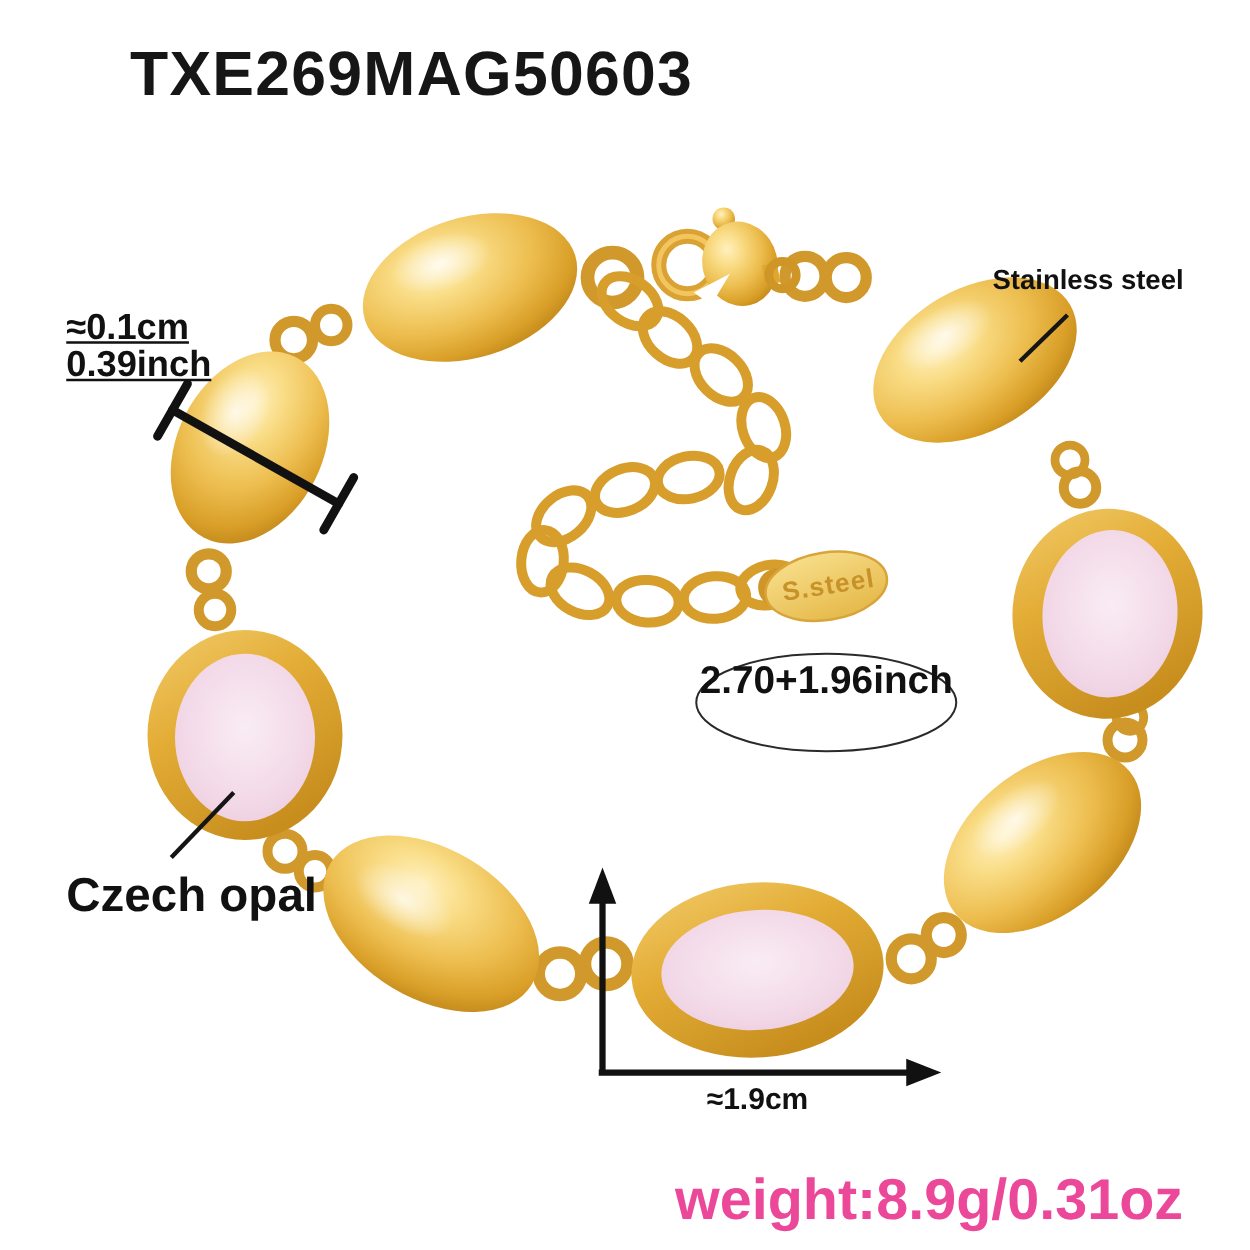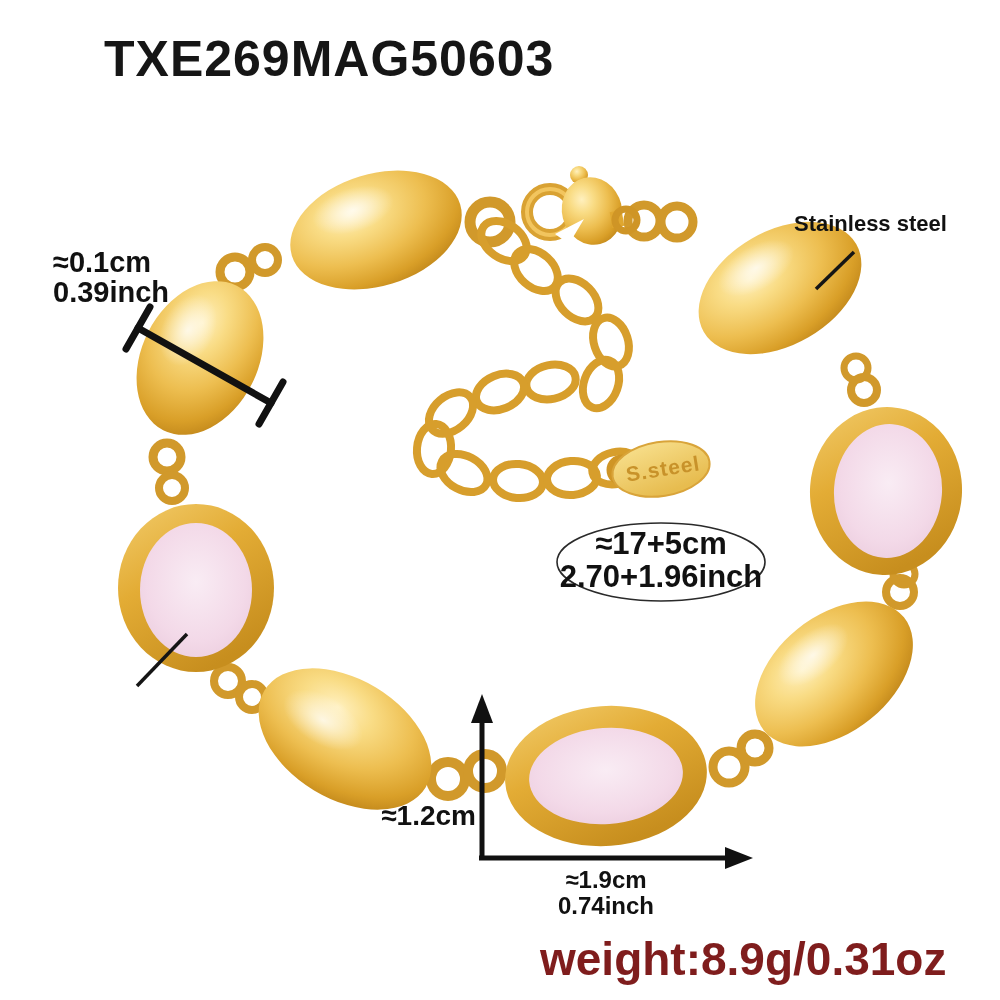--- a/index.html
+++ b/index.html
@@ -18,21 +18,21 @@
     margin-left: 28px;
   }
   .stage svg { position: absolute; left: 0; top: 0; }
   .txt { position: absolute; white-space: nowrap; }
   .product-code {
     left: 76px; top: 30px;
     font-size: 50px; font-weight: 700; letter-spacing: 1px; color: #161616;
   }
   .dim-bead {
     left: 25px; top: 247px;
-    font-size: 29px; font-weight: 700; line-height: 1.05;
+    font-size: 29px; font-weight: 700; line-height: 1.05; text-decoration: underline;
   }
   .lbl-material {
     left: 766px; top: 211px;
     font-size: 22px; font-weight: 700;
   }
   .lbl-length {
     left: 529px; top: 527px; width: 208px;
     text-align: center; font-size: 31px; font-weight: 600; line-height: 1.08;
   }
   .lbl-stone {
@@ -42,21 +42,21 @@
   .dim-height {
     left: 300px; top: 801px; width: 148px;
     text-align: right; font-size: 28px; font-weight: 700; line-height: 1.07;
   }
   .dim-width {
     left: 493px; top: 867px; width: 170px;
     text-align: center; font-size: 24px; font-weight: 700; line-height: 1.07;
   }
   .lbl-weight {
     left: 512px; top: 932px;
-    font-size: 46px; font-weight: 700; color: #7f1d1d;
+    font-size: 46px; font-weight: 700; color: #ec4899;
   }
   .tag-text {
     left: 589px; top: 457px; width: 92px;
     text-align: center; font-size: 21px; font-weight: 700;
     color: #C8922A; letter-spacing: 1px;
     transform: rotate(-9deg);
   }
   .stack span { display: block; }
 </style>
 </head>
@@ -196,29 +196,27 @@
   <div class="txt dim-bead stack">
     <span>≈0.1cm</span>
     <span>0.39inch</span>
   </div>
 
   <div class="txt lbl-material">Stainless steel</div>
 
   <div class="txt tag-text">S.steel</div>
 
   <div class="txt lbl-length stack">
-    <span>≈17+5cm</span>
     <span>2.70+1.96inch</span>
   </div>
 
+  <div class="txt lbl-stone">Czech opal</div>
 
   <div class="txt dim-height stack">
-    <span>≈1.2cm</span>
   </div>
 
   <div class="txt dim-width stack">
     <span>≈1.9cm</span>
-    <span>0.74inch</span>
   </div>
 
   <div class="txt lbl-weight">weight:8.9g/0.31oz</div>
 
 </div>
 
 </body></html>

